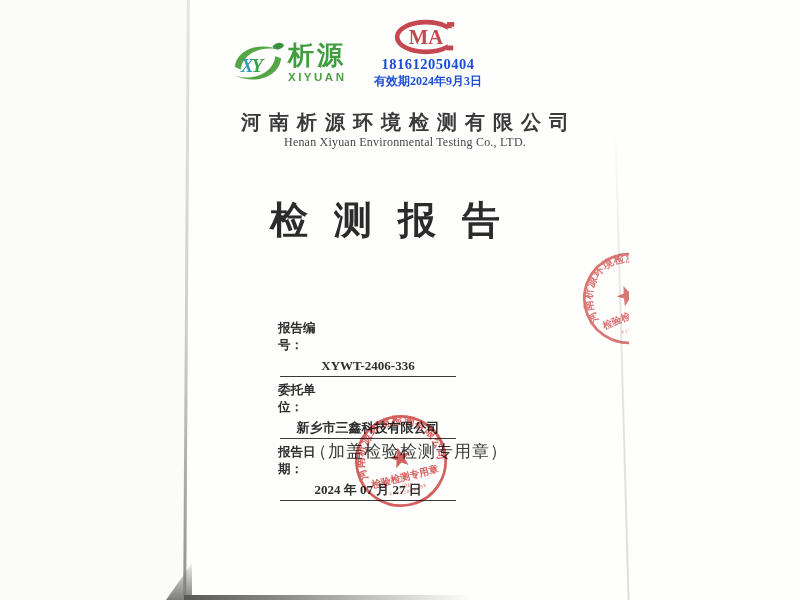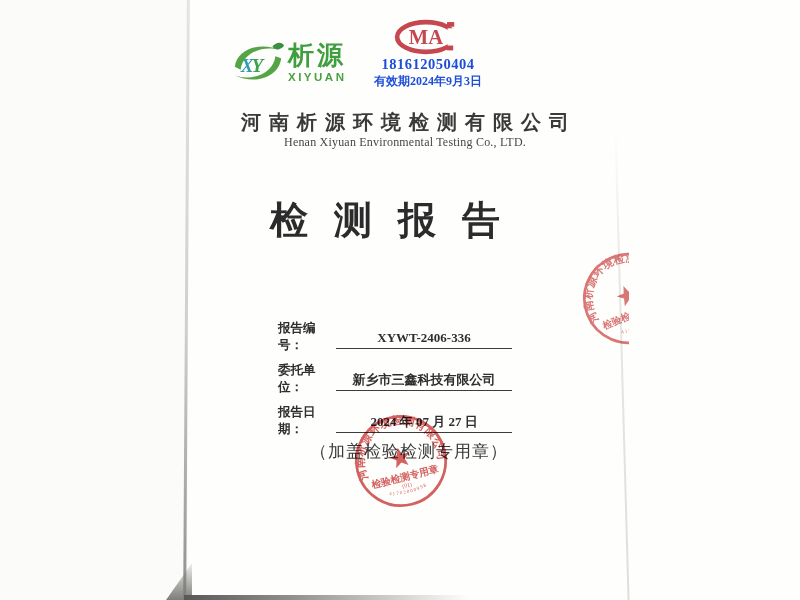--- a/index.html
+++ b/index.html
@@ -58,21 +58,21 @@
   }
 
   
   .title{
     position:absolute;left:160px;top:195px;width:450px;text-align:center;
     font-size:38px;font-weight:bold;color:#2b2b2b;letter-spacing:26px;text-indent:26px;
   }
 
   
   .form{position:absolute;left:278px;top:320px;}
-  .frow{display:flex;align-items:center;margin-bottom:5px;}
+  .frow{display:flex;align-items:flex-start;margin-bottom:5px;flex-direction:column;}
   .flabel{
     display:inline-block;width:56px;font-size:12.5px;font-weight:600;color:#2e2e2e;
     line-height:17px;padding-bottom:3px;
   }
   .fvalue{
     display:inline-block;width:176px;margin-left:2px;text-align:center;
     font-size:13px;font-weight:600;color:#2e2e2e;line-height:17px;
     border-bottom:1.5px solid #3c3c3c;padding-bottom:2px;
   }
 

